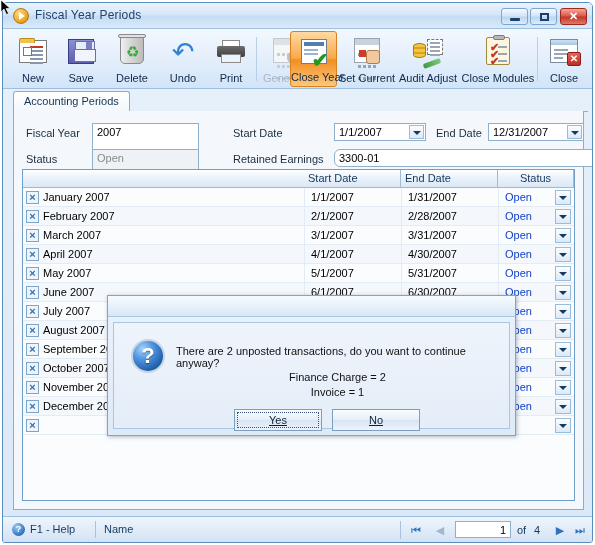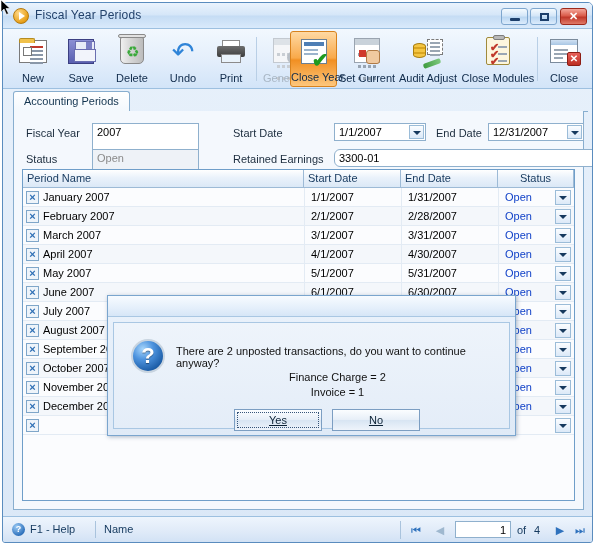--- a/index.html
+++ b/index.html
@@ -438,21 +438,20 @@
       <div class="tbox ro" style="left:78px;top:38px;width:107px;">Open</div>
 
       <div class="fld-label" style="left:219px;top:42px;">Retained Earnings</div>
       <div class="combo" style="left:320px;top:38px;width:282px;border-radius:6px;">
         <span class="v">3300-01</span>
         <span class="arrow"></span>
       </div>
 
       <div id="grid">
         <div id="gridhead">
-          <div class="hcell" style="left:0;width:281px;">Period Name</div>
           <div class="hcell" style="left:281px;width:97px;">Start Date</div>
           <div class="hcell" style="left:378px;width:97px;">End Date</div>
           <div class="hcell ctr" style="left:475px;right:0;">Status</div>
         </div>
         <div id="gridbody">
             <div class="row" style="top: 18px;">
               <span class="rowx">×</span>
               <span class="cell-div" style="left:281px;"></span>
               <span class="cell-div" style="left:378px;"></span>
               <span class="cell-div" style="left:475px;"></span>

